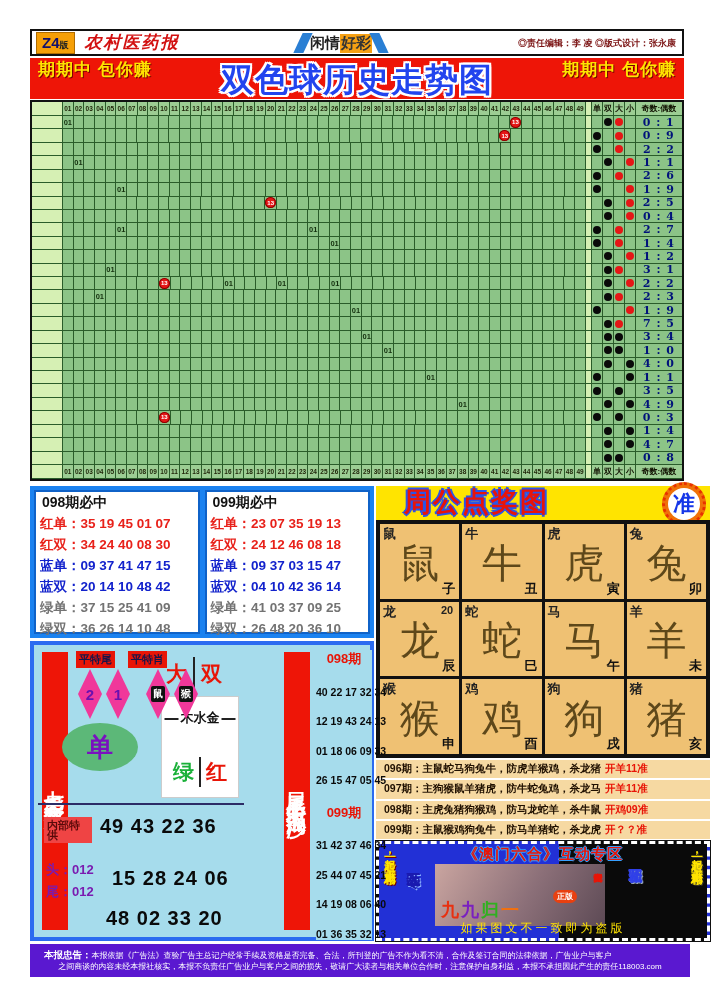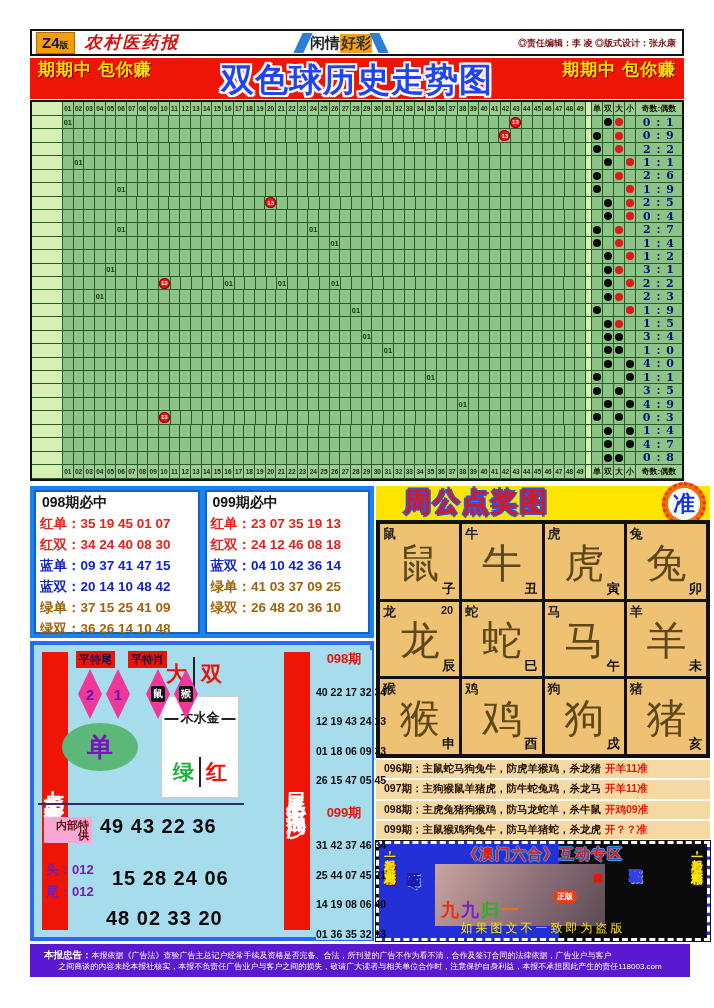--- a/index.html
+++ b/index.html
@@ -41,21 +41,21 @@
   .ballred{width:11px;height:11px;border-radius:50%;background:#e51616;color:#fff;font-size:6px;font-weight:bold;display:flex;align-items:center;justify-content:center;box-shadow:0 0 0 1px #8a0000 inset;}
   .dot{width:8px;height:8px;border-radius:50%;}
   .dot.black{background:#0a0a0a;}
   .dot.red{background:#e51616;}
 
   
   #picks{position:absolute;left:30px;top:486px;width:344px;height:152px;background:#1b82f0;display:flex;gap:5px;padding:4px;}
   .pick-box{flex:1;background:#fff;border:2px solid #0f62c8;padding:2px 4px;}
   .pick-title{font-size:14px;font-weight:bold;color:#111;margin:0 0 1px 2px;}
   .pick-line{font-size:13.5px;font-weight:bold;white-space:nowrap;line-height:21px;letter-spacing:0;}
-  .pl-red{color:#e8211a;} .pl-blue{color:#1222cc;} .pl-green{color:#a16207;}
+  .pl-red{color:#e8211a;} .pl-blue{color:#1222cc;} .pl-green{color:#737373;}
 
   
   #zg-title-band{position:absolute;left:376px;top:486px;width:334px;height:34px;background:#ffe400;display:flex;align-items:flex-end;}
   #zg-title{font-size:27px;font-weight:bold;color:#e8140a;margin-left:28px;letter-spacing:2px;font-family:"DejaVu Serif",serif;
     text-shadow:-2px 0 0 #2a55e8,2px 0 0 #2a55e8,0 -2px 0 #2a55e8,0 2px 0 #2a55e8;}
   #zg-badge{position:absolute;right:4px;top:-4px;width:44px;height:44px;border-radius:50%;background:#f07207;border:3px dotted #e83000;display:flex;align-items:center;justify-content:center;}
   #zg-badge .inner{width:32px;height:32px;border-radius:50%;background:#fff;display:flex;align-items:center;justify-content:center;color:#1536e8;font-weight:bold;font-size:22px;font-family:"DejaVu Serif",serif;}
   #zodiac{position:absolute;left:376px;top:520px;width:334px;height:238px;background:#111;border:4px solid #111;display:grid;grid-template-columns:repeat(4,1fr);grid-template-rows:repeat(3,1fr);gap:3px;}
   .z-cell{background:#efc173;position:relative;overflow:hidden;}
   .z-name{position:absolute;left:3px;top:1px;font-size:13px;font-weight:bold;color:#222;font-family:"DejaVu Serif",serif;}
@@ -97,21 +97,21 @@
   #qx-dashuang .vline{width:2px;height:34px;background:#222;margin:0 6px;}
   #qx-elem-box{position:absolute;left:128px;top:52px;width:76px;height:100px;background:#fff;box-shadow:0 0 0 1px #ccc;}
   #qx-elem{position:absolute;left:50%;top:12px;transform:translateX(-50%);font-size:13px;font-weight:bold;color:#111;white-space:nowrap;}
   #qx-elem:before,#qx-elem:after{content:"";display:inline-block;width:14px;height:2px;background:#222;vertical-align:middle;margin:0 2px;}
   #qx-lvhong{position:absolute;left:50%;bottom:10px;transform:translateX(-50%);font-size:21px;font-weight:bold;display:flex;align-items:center;}
   #qx-lvhong .vline{width:2px;height:30px;background:#222;margin:0 5px;}
   .lv{color:#19b038;} .hong{color:#e81507;}
   #qx-oval{position:absolute;left:28px;top:78px;width:76px;height:48px;background:#5cb878;border-radius:50%;display:flex;align-items:center;justify-content:center;}
   #qx-oval span{color:#7a10c0;font-size:26px;font-weight:bold;}
   #qx-divider{position:absolute;left:4px;top:158px;width:206px;height:2px;background:#2c2c66;}
-  #qx-neibu{position:absolute;left:10px;top:172px;background:#f9a8d4;color:#5a0a0a;font-size:11px;font-weight:bold;padding:3px 3px;line-height:10px;width:48px;text-align:right;}
+  #qx-neibu{position:absolute;left:10px;top:172px;background:#ef4444;color:#5a0a0a;font-size:11px;font-weight:bold;padding:3px 3px;line-height:10px;width:48px;text-align:left;}
   .qx-bignum{position:absolute;font-size:20px;font-weight:bold;color:#0a0a0a;letter-spacing:1px;white-space:nowrap;}
   #qx-n1{left:66px;top:170px;} #qx-n2{left:78px;top:222px;} #qx-n3{left:72px;top:262px;}
   .qx-ht{position:absolute;font-size:13px;font-weight:bold;color:#7a1bb0;white-space:nowrap;}
   #qx-head{left:12px;top:216px;} #qx-tail{left:12px;top:238px;}
   #qx-right-col{position:absolute;left:282px;top:5px;width:56px;height:290px;display:flex;flex-direction:column;justify-content:space-between;background:#a6dcec;}
   .qp-title{color:#e81507;font-size:13px;font-weight:bold;text-align:center;}
   .qp-row{font-size:10.5px;font-weight:bold;color:#0a0a0a;text-align:center;white-space:nowrap;letter-spacing:0;}
 
   
   #footbar{position:absolute;left:30px;top:944px;width:660px;height:33px;background:#5a18d0;color:#fff;display:flex;flex-direction:column;justify-content:center;padding:0 14px;}
@@ -1218,21 +1218,21 @@
         <div class="g-cell"></div>
         <div class="g-gap"></div>
         <div class="g-dotcol"></div>
         <div class="g-dotcol">
           <span class="dot black"></span>
         </div>
         <div class="g-dotcol">
           <span class="dot red"></span>
         </div>
         <div class="g-dotcol"></div>
-        <div class="g-ratio">1 : 5</div>
+        <div class="g-ratio">7 : 5</div>
       </div>
       <div class="g-row">
         <div class="g-left"></div>
         <div class="g-cell"></div>
         <div class="g-cell"></div>
         <div class="g-cell"></div>
         <div class="g-cell"></div>
         <div class="g-cell"></div>
         <div class="g-cell"></div>
         <div class="g-cell"></div>
@@ -1924,20 +1924,21 @@
         <div class="pick-line pl-red"><span>红双：</span><span>34 24 40 08 30</span></div>
         <div class="pick-line pl-blue"><span>蓝单：</span><span>09 37 41 47 15</span></div>
         <div class="pick-line pl-blue"><span>蓝双：</span><span>20 14 10 48 42</span></div>
         <div class="pick-line pl-green"><span>绿单：</span><span>37 15 25 41 09</span></div>
         <div class="pick-line pl-green"><span>绿双：</span><span>36 26 14 10 48</span></div>
       </div>
       <div class="pick-box">
         <div class="pick-title">099期必中</div>
         <div class="pick-line pl-red"><span>红单：</span><span>23 07 35 19 13</span></div>
         <div class="pick-line pl-red"><span>红双：</span><span>24 12 46 08 18</span></div>
+        <div class="pick-line pl-blue"><span>蓝单：</span><span>09 37 03 15 47</span></div>
         <div class="pick-line pl-blue"><span>蓝双：</span><span>04 10 42 36 14</span></div>
         <div class="pick-line pl-green"><span>绿单：</span><span>41 03 37 09 25</span></div>
         <div class="pick-line pl-green"><span>绿双：</span><span>26 48 20 36 10</span></div>
       </div>
     </div>
 
   <div id="zg-title-band">
     <span id="zg-title">周公点奖图</span>
     <span id="zg-badge">
         <span class="inner">准</span>

